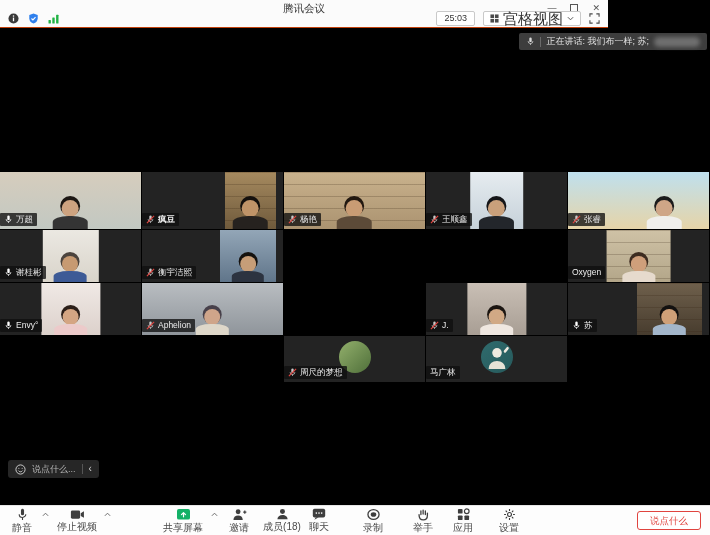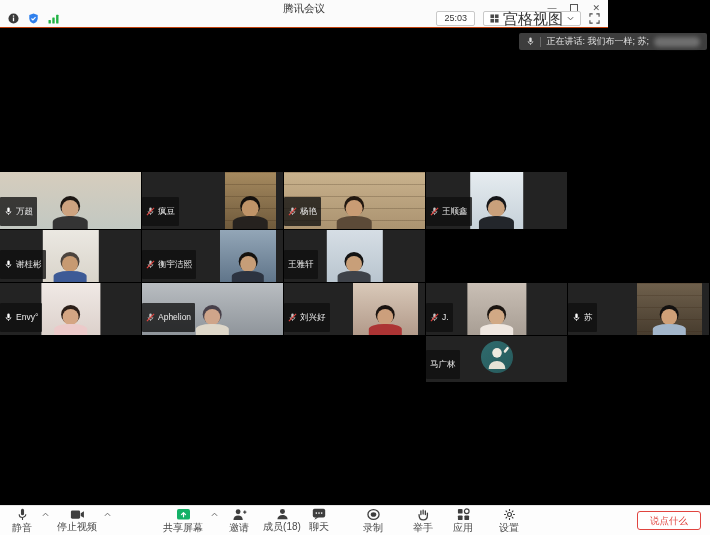--- a/index.html
+++ b/index.html
@@ -27,21 +27,21 @@
 
   #video-grid{position:absolute;top:144px;left:0;width:710px;display:grid;
     grid-template-columns:repeat(5,141px);grid-template-rows:57px 52px 52px 46px;gap:1px;background:#000;}
   .tile{position:relative;background:#232323;overflow:hidden;}
   .tile.active{box-shadow:inset 0 0 0 1px #2aa85c;}
   .vid{position:absolute;top:0;height:100%;}
   .person{position:absolute;}
   .p-hair,.p-head,.p-body{position:absolute;left:50%;transform:translateX(-50%);}
   .avatar{position:absolute;left:50%;top:45%;transform:translate(-50%,-50%);border-radius:50%;overflow:hidden;}
   .tag{position:absolute;left:0;bottom:3px;display:flex;align-items:center;gap:3px;background:rgba(15,15,15,.78);
-    color:#ececec;font-size:8.5px;line-height:13px;padding:8px 4px;border-radius:1px;max-width:96%;white-space:nowrap;}
+    color:#ececec;font-size:8.5px;line-height:13px;padding:0 4px;border-radius:1px;max-width:96%;white-space:nowrap;}
   .host-badge{display:inline-flex;align-items:center;justify-content:center;width:13px;height:13px;margin:0 -4px 0 -4px;
     background:#e07a28;border-radius:1px;}
 
   #chat-bar{position:absolute;left:8px;top:432px;height:18px;background:#262626;border-radius:3px;
     display:flex;align-items:center;gap:6px;padding:0 7px;}
   #chat-bar .txt{font-size:9px;color:#b5b5b5;}
   #chat-bar .sep{width:1px;height:10px;background:#555;}
   #chat-bar .col{font-size:10px;color:#cfcfcf;line-height:10px;}
 
   
@@ -141,21 +141,21 @@
             <span class="icon">
               <svg viewBox="0 0 12 12" width="9" height="9">
                 <rect x="4.4" y="0.8" width="3.2" height="6" rx="1.6" fill="#fff"></rect>
                 <path d="M2.8 5.5a3.2 3.2 0 0 0 6.4 0" fill="none" stroke="#fff" stroke-width="1"></path>
                 <line x1="6" y1="8.7" x2="6" y2="10.6" stroke="#fff" stroke-width="1"></line>
               </svg>
             </span>
             <span>万超</span>
           </div>
         </div>
-        <div class="tile" style="grid-area: 1 / 2;">
+        <div class="tile" style="grid-area: 1 / 2; font-weight: bold;">
           <div class="vid" style="background: repeating-linear-gradient(rgba(50, 32, 14, 0.22) 0px, rgba(50, 32, 14, 0.22) 1px, transparent 1px, transparent 12px), linear-gradient(rgb(166, 138, 95), rgb(111, 90, 60)); width: 36%; right: 5%;">
             <div class="person" style="width: 35.7px; height: 33px; bottom: 0px; left: 50%; transform: translateX(-50%);">
               <div class="p-hair" style="width: 20px; height: 20px; border-radius: 50%; background: rgb(20, 16, 13); top: 0px;"></div>
               <div class="p-head" style="width: 17px; height: 17px; border-radius: 50%; background: rgb(192, 148, 104); top: 4px;"></div>
               <div class="p-body" style="width: 34.85px; height: 13px; border-radius: 46% 46% 0px 0px; background: rgb(38, 34, 31); bottom: 0px;"></div>
             </div>
           </div>
           <div class="tag">
             <span class="icon">
               <svg viewBox="0 0 12 12" width="9" height="9">
@@ -201,20 +201,40 @@
               <svg viewBox="0 0 12 12" width="9" height="9">
                 <rect x="4.4" y="0.8" width="3.2" height="6" rx="1.6" fill="#c9c9c9"></rect>
                 <path d="M2.8 5.5a3.2 3.2 0 0 0 6.4 0" fill="none" stroke="#c9c9c9" stroke-width="1"></path>
                 <line x1="6" y1="8.7" x2="6" y2="10.6" stroke="#c9c9c9" stroke-width="1"></line>
                 <line x1="1.2" y1="10.8" x2="10.8" y2="1.2" stroke="#e0443f" stroke-width="1.6"></line>
               </svg>
             </span>
             <span>王顺鑫</span>
           </div>
         </div>
+        <div class="tile" style="grid-area: 1 / 5;">
+          <div class="vid" style="background: linear-gradient(rgb(191, 224, 238), rgb(230, 212, 168)); width: 100%; left: 0px;">
+            <div class="person" style="width: 35.7px; height: 33px; bottom: 0px; left: 68%; transform: translateX(-50%);">
+              <div class="p-hair" style="width: 20px; height: 20px; border-radius: 50%; background: rgb(27, 27, 27); top: 0px;"></div>
+              <div class="p-head" style="width: 17px; height: 17px; border-radius: 50%; background: rgb(207, 166, 135); top: 4px;"></div>
+              <div class="p-body" style="width: 34.85px; height: 13px; border-radius: 46% 46% 0px 0px; background: rgb(240, 239, 236); bottom: 0px;"></div>
+            </div>
+          </div>
+          <div class="tag">
+            <span class="icon">
+              <svg viewBox="0 0 12 12" width="9" height="9">
+                <rect x="4.4" y="0.8" width="3.2" height="6" rx="1.6" fill="#c9c9c9"></rect>
+                <path d="M2.8 5.5a3.2 3.2 0 0 0 6.4 0" fill="none" stroke="#c9c9c9" stroke-width="1"></path>
+                <line x1="6" y1="8.7" x2="6" y2="10.6" stroke="#c9c9c9" stroke-width="1"></line>
+                <line x1="1.2" y1="10.8" x2="10.8" y2="1.2" stroke="#e0443f" stroke-width="1.6"></line>
+              </svg>
+            </span>
+            <span>张睿</span>
+          </div>
+        </div>
         <div class="tile" style="grid-area: 2 / 1;">
           <div class="vid" style="background: linear-gradient(rgb(235, 232, 226), rgb(217, 212, 202)); width: 40%; left: 50%; transform: translateX(-50%);">
             <div class="person" style="width: 33.6px; height: 30px; bottom: 0px; left: 50%; transform: translateX(-50%);">
               <div class="p-hair" style="width: 19px; height: 19px; border-radius: 50%; background: rgb(76, 68, 62); top: 0px;"></div>
               <div class="p-head" style="width: 16px; height: 16px; border-radius: 50%; background: rgb(199, 154, 114); top: 4px;"></div>
               <div class="p-body" style="width: 32.8px; height: 11px; border-radius: 46% 46% 0px 0px; background: rgb(61, 90, 150); bottom: 0px;"></div>
             </div>
           </div>
           <div class="tag">
             <span class="icon">
@@ -240,30 +260,30 @@
               <svg viewBox="0 0 12 12" width="9" height="9">
                 <rect x="4.4" y="0.8" width="3.2" height="6" rx="1.6" fill="#c9c9c9"></rect>
                 <path d="M2.8 5.5a3.2 3.2 0 0 0 6.4 0" fill="none" stroke="#c9c9c9" stroke-width="1"></path>
                 <line x1="6" y1="8.7" x2="6" y2="10.6" stroke="#c9c9c9" stroke-width="1"></line>
                 <line x1="1.2" y1="10.8" x2="10.8" y2="1.2" stroke="#e0443f" stroke-width="1.6"></line>
               </svg>
             </span>
             <span>衡宇洁熙</span>
           </div>
         </div>
-        <div class="tile" style="grid-area: 2 / 3;">
-          <div class="vid" style="background: linear-gradient(rgb(214, 222, 229), rgb(185, 197, 207)); width: 40%; left: 50%; transform: translateX(-50%);">
-            <div class="person" style="width: 33.6px; height: 30px; bottom: 0px; left: 50%; transform: translateX(-50%);">
-              <div class="p-hair" style="width: 19px; height: 19px; border-radius: 50%; background: rgb(19, 19, 19); top: 0px;"></div>
-              <div class="p-head" style="width: 16px; height: 16px; border-radius: 50%; background: rgb(200, 159, 121); top: 4px;"></div>
-              <div class="p-body" style="width: 32.8px; height: 11px; border-radius: 46% 46% 0px 0px; background: rgb(62, 66, 73); bottom: 0px;"></div>
-            </div>
-          </div>
-          <div class="tag">
-            <span>王雅轩</span>
+        <div class="tile" style="grid-area: 2 / 5;">
+          <div class="vid" style="background: repeating-linear-gradient(rgba(50, 32, 14, 0.22) 0px, rgba(50, 32, 14, 0.22) 1px, transparent 1px, transparent 12px), linear-gradient(rgb(207, 194, 166), rgb(179, 166, 137)); width: 46%; left: 50%; transform: translateX(-50%);">
+            <div class="person" style="width: 33.6px; height: 30px; bottom: 0px; left: 50%; transform: translateX(-50%);">
+              <div class="p-hair" style="width: 19px; height: 19px; border-radius: 50%; background: rgb(61, 44, 32); top: 0px;"></div>
+              <div class="p-head" style="width: 16px; height: 16px; border-radius: 50%; background: rgb(207, 159, 123); top: 4px;"></div>
+              <div class="p-body" style="width: 32.8px; height: 11px; border-radius: 46% 46% 0px 0px; background: rgb(230, 218, 205); bottom: 0px;"></div>
+            </div>
+          </div>
+          <div class="tag">
+            <span>Oxygen</span>
           </div>
         </div>
         <div class="tile" style="grid-area: 3 / 1;">
           <div class="vid" style="background: linear-gradient(rgb(240, 233, 229), rgb(220, 209, 203)); width: 42%; left: 50%; transform: translateX(-50%);">
             <div class="person" style="width: 33.6px; height: 30px; bottom: 0px; left: 50%; transform: translateX(-50%);">
               <div class="p-hair" style="width: 19px; height: 19px; border-radius: 50%; background: rgb(43, 30, 24); top: 0px;"></div>
               <div class="p-head" style="width: 16px; height: 16px; border-radius: 50%; background: rgb(212, 165, 131); top: 4px;"></div>
               <div class="p-body" style="width: 32.8px; height: 11px; border-radius: 46% 46% 0px 0px; background: rgb(236, 202, 202); bottom: 0px;"></div>
             </div>
           </div>
@@ -291,40 +311,20 @@
               <svg viewBox="0 0 12 12" width="9" height="9">
                 <rect x="4.4" y="0.8" width="3.2" height="6" rx="1.6" fill="#c9c9c9"></rect>
                 <path d="M2.8 5.5a3.2 3.2 0 0 0 6.4 0" fill="none" stroke="#c9c9c9" stroke-width="1"></path>
                 <line x1="6" y1="8.7" x2="6" y2="10.6" stroke="#c9c9c9" stroke-width="1"></line>
                 <line x1="1.2" y1="10.8" x2="10.8" y2="1.2" stroke="#e0443f" stroke-width="1.6"></line>
               </svg>
             </span>
             <span>Aphelion</span>
           </div>
         </div>
-        <div class="tile" style="grid-area: 3 / 3;">
-          <div class="vid" style="background: linear-gradient(rgb(217, 201, 185), rgb(178, 154, 138)); width: 46%; right: 5%;">
-            <div class="person" style="width: 33.6px; height: 30px; bottom: 0px; left: 50%; transform: translateX(-50%);">
-              <div class="p-hair" style="width: 19px; height: 19px; border-radius: 50%; background: rgb(25, 19, 16); top: 0px;"></div>
-              <div class="p-head" style="width: 16px; height: 16px; border-radius: 50%; background: rgb(204, 159, 124); top: 4px;"></div>
-              <div class="p-body" style="width: 32.8px; height: 11px; border-radius: 46% 46% 0px 0px; background: rgb(172, 52, 52); bottom: 0px;"></div>
-            </div>
-          </div>
-          <div class="tag">
-            <span class="icon">
-              <svg viewBox="0 0 12 12" width="9" height="9">
-                <rect x="4.4" y="0.8" width="3.2" height="6" rx="1.6" fill="#c9c9c9"></rect>
-                <path d="M2.8 5.5a3.2 3.2 0 0 0 6.4 0" fill="none" stroke="#c9c9c9" stroke-width="1"></path>
-                <line x1="6" y1="8.7" x2="6" y2="10.6" stroke="#c9c9c9" stroke-width="1"></line>
-                <line x1="1.2" y1="10.8" x2="10.8" y2="1.2" stroke="#e0443f" stroke-width="1.6"></line>
-              </svg>
-            </span>
-            <span>刘兴好</span>
-          </div>
-        </div>
         <div class="tile" style="grid-area: 3 / 4;">
           <div class="vid" style="background: linear-gradient(rgb(201, 191, 181), rgb(168, 158, 148)); width: 42%; left: 50%; transform: translateX(-50%);">
             <div class="person" style="width: 33.6px; height: 30px; bottom: 0px; left: 50%; transform: translateX(-50%);">
               <div class="p-hair" style="width: 19px; height: 19px; border-radius: 50%; background: rgb(27, 21, 17); top: 0px;"></div>
               <div class="p-head" style="width: 16px; height: 16px; border-radius: 50%; background: rgb(209, 169, 133); top: 4px;"></div>
               <div class="p-body" style="width: 32.8px; height: 11px; border-radius: 46% 46% 0px 0px; background: rgb(239, 231, 224); bottom: 0px;"></div>
             </div>
           </div>
           <div class="tag">
             <span class="icon">
@@ -348,34 +348,61 @@
           </div>
           <div class="tag">
             <span class="icon">
               <svg viewBox="0 0 12 12" width="9" height="9">
                 <rect x="4.4" y="0.8" width="3.2" height="6" rx="1.6" fill="#fff"></rect>
                 <path d="M2.8 5.5a3.2 3.2 0 0 0 6.4 0" fill="none" stroke="#fff" stroke-width="1"></path>
                 <line x1="6" y1="8.7" x2="6" y2="10.6" stroke="#fff" stroke-width="1"></line>
               </svg>
             </span>
             <span>苏</span>
+          </div>
+        </div>
+        <div class="tile" style="grid-area: 4 / 3;">
+          <div class="avatar" style="width: 32px; height: 32px; background: linear-gradient(135deg, rgb(147, 176, 108), rgb(79, 111, 58));"></div>
+          <div class="tag">
+            <span class="icon">
+              <svg viewBox="0 0 12 12" width="9" height="9">
+                <rect x="4.4" y="0.8" width="3.2" height="6" rx="1.6" fill="#c9c9c9"></rect>
+                <path d="M2.8 5.5a3.2 3.2 0 0 0 6.4 0" fill="none" stroke="#c9c9c9" stroke-width="1"></path>
+                <line x1="6" y1="8.7" x2="6" y2="10.6" stroke="#c9c9c9" stroke-width="1"></line>
+                <line x1="1.2" y1="10.8" x2="10.8" y2="1.2" stroke="#e0443f" stroke-width="1.6"></line>
+              </svg>
+            </span>
+            <span>周尺的梦想</span>
           </div>
         </div>
         <div class="tile" style="grid-area: 4 / 4;">
           <div class="avatar" style="width: 32px; height: 32px; background: linear-gradient(135deg, rgb(47, 107, 109), rgb(39, 90, 92));"><svg viewBox="0 0 20 20" width="32" height="32">
               <circle cx="10" cy="7.4" r="3" fill="#efe9df"></circle>
               <path d="M4.8 17.5c0-3.3 2.3-5 5.2-5s5.2 1.7 5.2 5z" fill="#e7e2d6"></path>
               <path d="M15 6.5l1.6-2" stroke="#efe9df" stroke-width="1.6" stroke-linecap="round"></path>
             </svg></div>
           <div class="tag">
             <span>马广林</span>
           </div>
         </div>
       </div>
 
+    <div id="chat-bar">
+      <span class="icon">
+        <svg viewBox="0 0 12 12" width="11" height="11" fill="none" stroke="#d8d8d8" stroke-width="1">
+            <circle cx="6" cy="6" r="5"></circle>
+            <path d="M3.8 7.2c.6.9 1.3 1.3 2.2 1.3s1.6-.4 2.2-1.3"></path>
+            <circle cx="4.2" cy="4.6" r="0.6" fill="#d8d8d8" stroke="none"></circle>
+            <circle cx="7.8" cy="4.6" r="0.6" fill="#d8d8d8" stroke="none"></circle>
+          </svg>
+      </span>
+      <span class="txt">说点什么...</span>
+      <span class="sep"></span>
+      <span class="col">‹</span>
+    </div>
   </div>
 
   <div id="toolbar">
     <button id="leave-btn">说点什么</button>
   <div class="tb-btn" style="left: 5px; width: 34px;">
         <span class="ic icon">
           <svg viewBox="0 0 12 14" width="11" height="13">
             <rect x="4.3" y="0.8" width="3.4" height="7" rx="1.7" fill="#3e3e3e"></rect>
             <path d="M2.4 6.6a3.6 3.6 0 0 0 7.2 0" fill="none" stroke="#3e3e3e" stroke-width="1.2"></path>
             <line x1="6" y1="10.4" x2="6" y2="13" stroke="#3e3e3e" stroke-width="1.2"></line>

